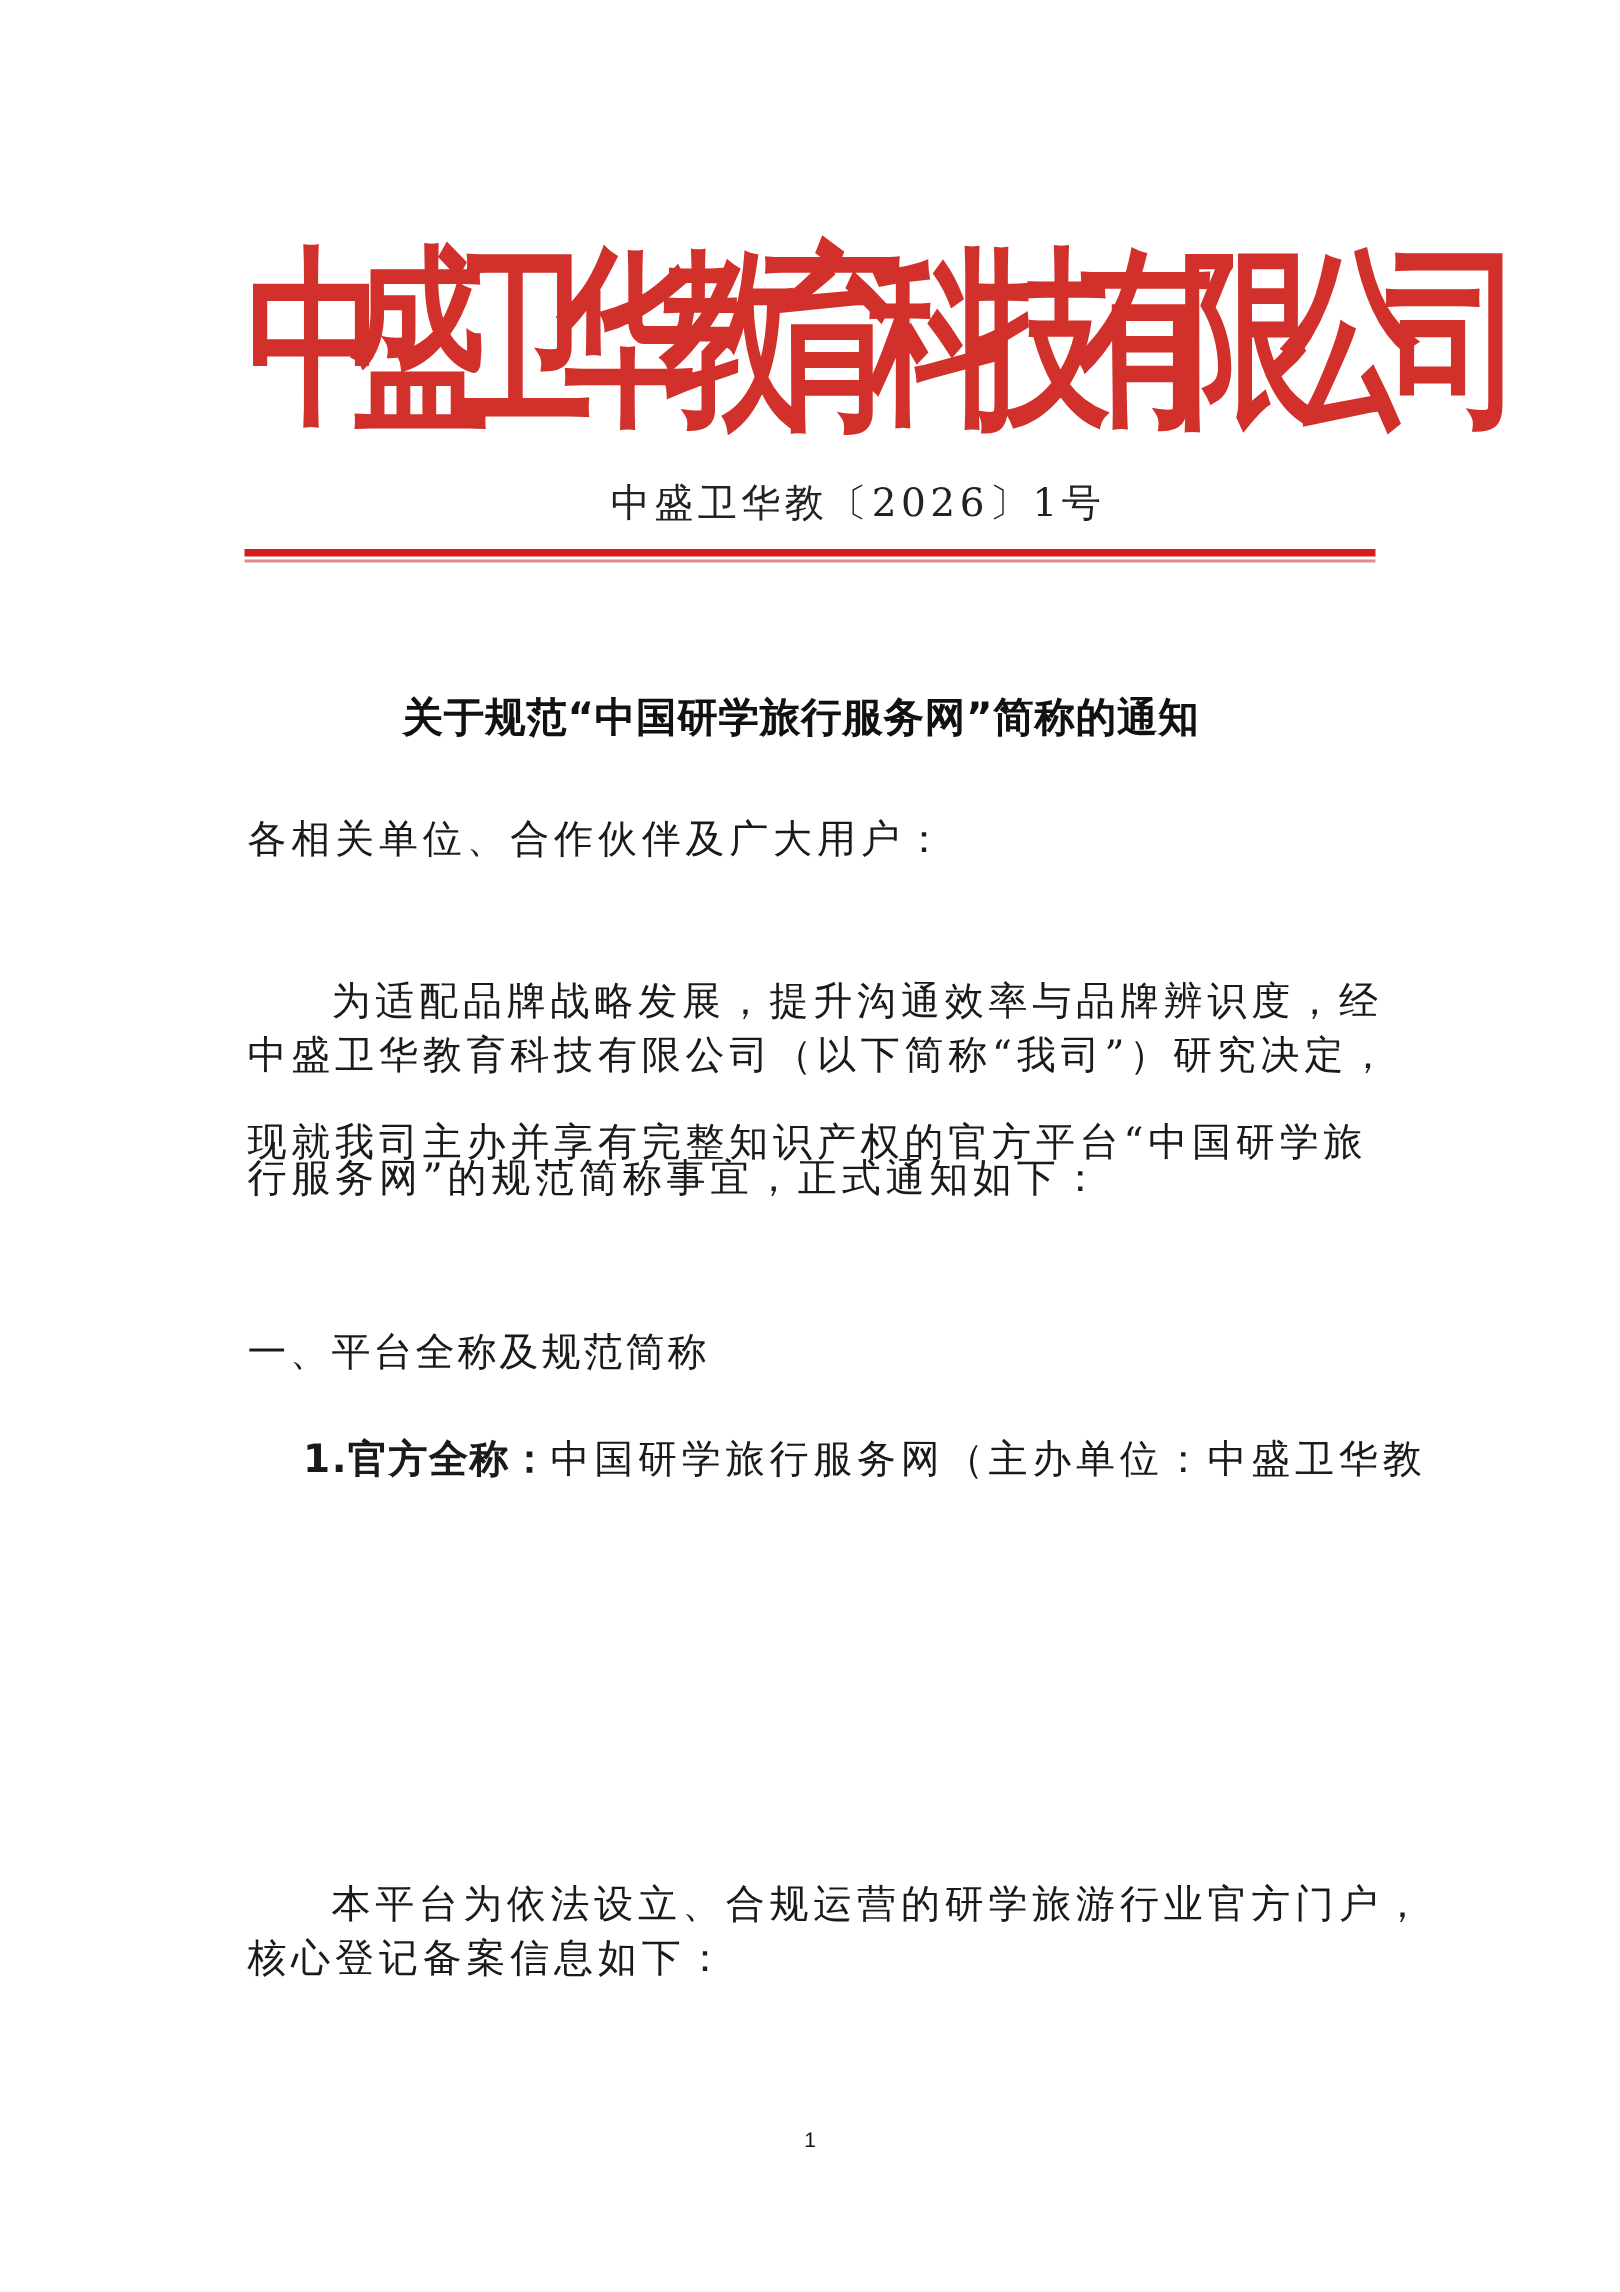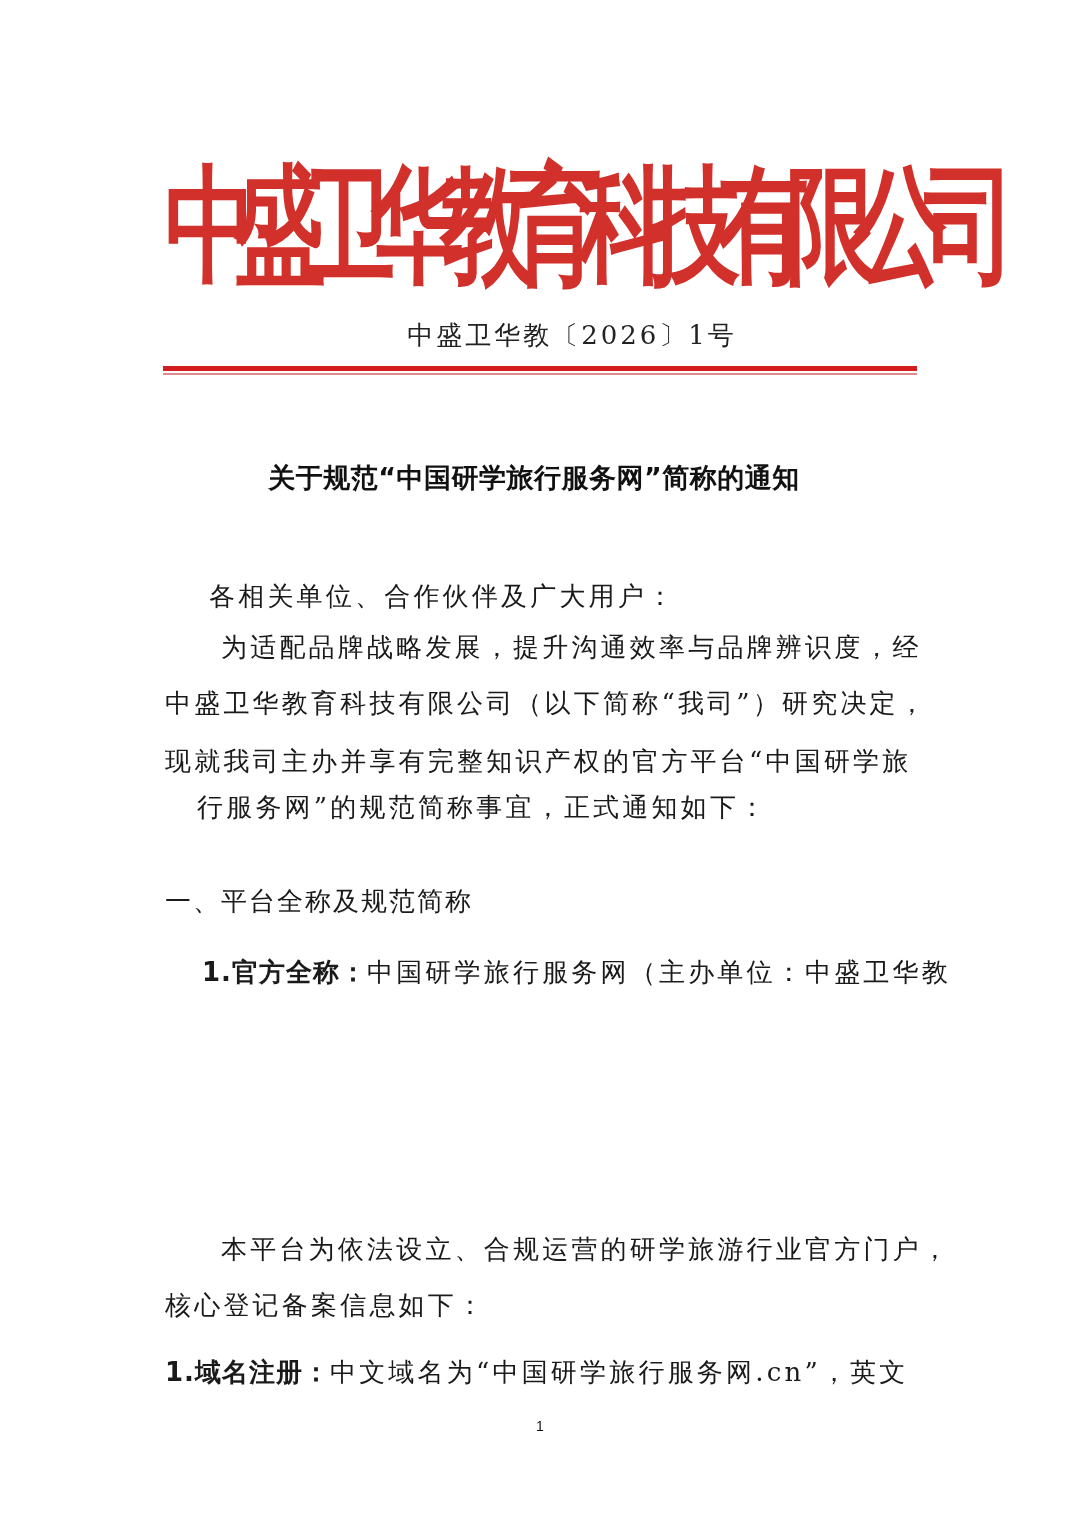--- a/index.html
+++ b/index.html
@@ -88,21 +88,21 @@
     .line {
       position: absolute;
       left: 165px;
       width: 760px;
       font-size: 26px;
       white-space: nowrap;
       color: #1a1a1a;
       letter-spacing: 3.2px;
       font-family: "DejaVu Serif", "Liberation Serif", serif;
     }
-    .indent { padding-left: 56px; }
+    .indent { padding-left: 56px; margin-top: 20px; }
     .bold-label {
       font-weight: bold;
       font-family: "DejaVu Sans", "Liberation Sans", sans-serif;
       letter-spacing: 1px;
     }
     .heading {
       font-family: "DejaVu Sans", "Liberation Sans", sans-serif;
       letter-spacing: 2px;
     }
     .page-number {
@@ -136,36 +136,33 @@
     <span>司</span>
   </div>
 
   <div class="doc-number">中盛卫华教〔2026〕1号</div>
 
   <div class="red-rule-thick"></div>
   <div class="red-rule-thin"></div>
 
   <div class="title">关于规范“中国研学旅行服务网”简称的通知</div>
 
-  <div class="line" style="top:579px;margin-left:44px;">各相关单位、合作伙伴及广大用户：</div>
+  <div class="line" style="top:542px;">各相关单位、合作伙伴及广大用户：</div>
 
   <div class="line indent" style="top:630px;">为适配品牌战略发展，提升沟通效率与品牌辨识度，经</div>
   <div class="line" style="top:686px;">中盛卫华教育科技有限公司（以下简称“我司”）研究决定，</div>
   <div class="line" style="top:744px;">现就我司主办并享有完整知识产权的官方平台“中国研学旅</div>
-  <div class="line" style="top:790px;margin-left:32px;">行服务网”的规范简称事宜，正式通知如下：</div>
+  <div class="line" style="top:768px;">行服务网”的规范简称事宜，正式通知如下：</div>
 
   <div class="line heading" style="top:884px;">一、平台全称及规范简称</div>
 
   <div class="line" style="top:955px;margin-left:37px;">
     <span class="bold-label">1.官方全称：</span><span>中国研学旅行服务网（主办单位：中盛卫华教</span>
   </div>
 
 
 
   <div class="line indent" style="top:1232px;">本平台为依法设立、合规运营的研学旅游行业官方门户，</div>
   <div class="line" style="top:1288px;">核心登记备案信息如下：</div>
 
-  <div class="line" style="top:1355px;">
-    <span class="bold-label">1.域名注册：</span><span>中文域名为“中国研学旅行服务网.cn”，英文</span>
-  </div>
 
   <div class="page-number">1</div>
 </div>
 
 </body></html>

